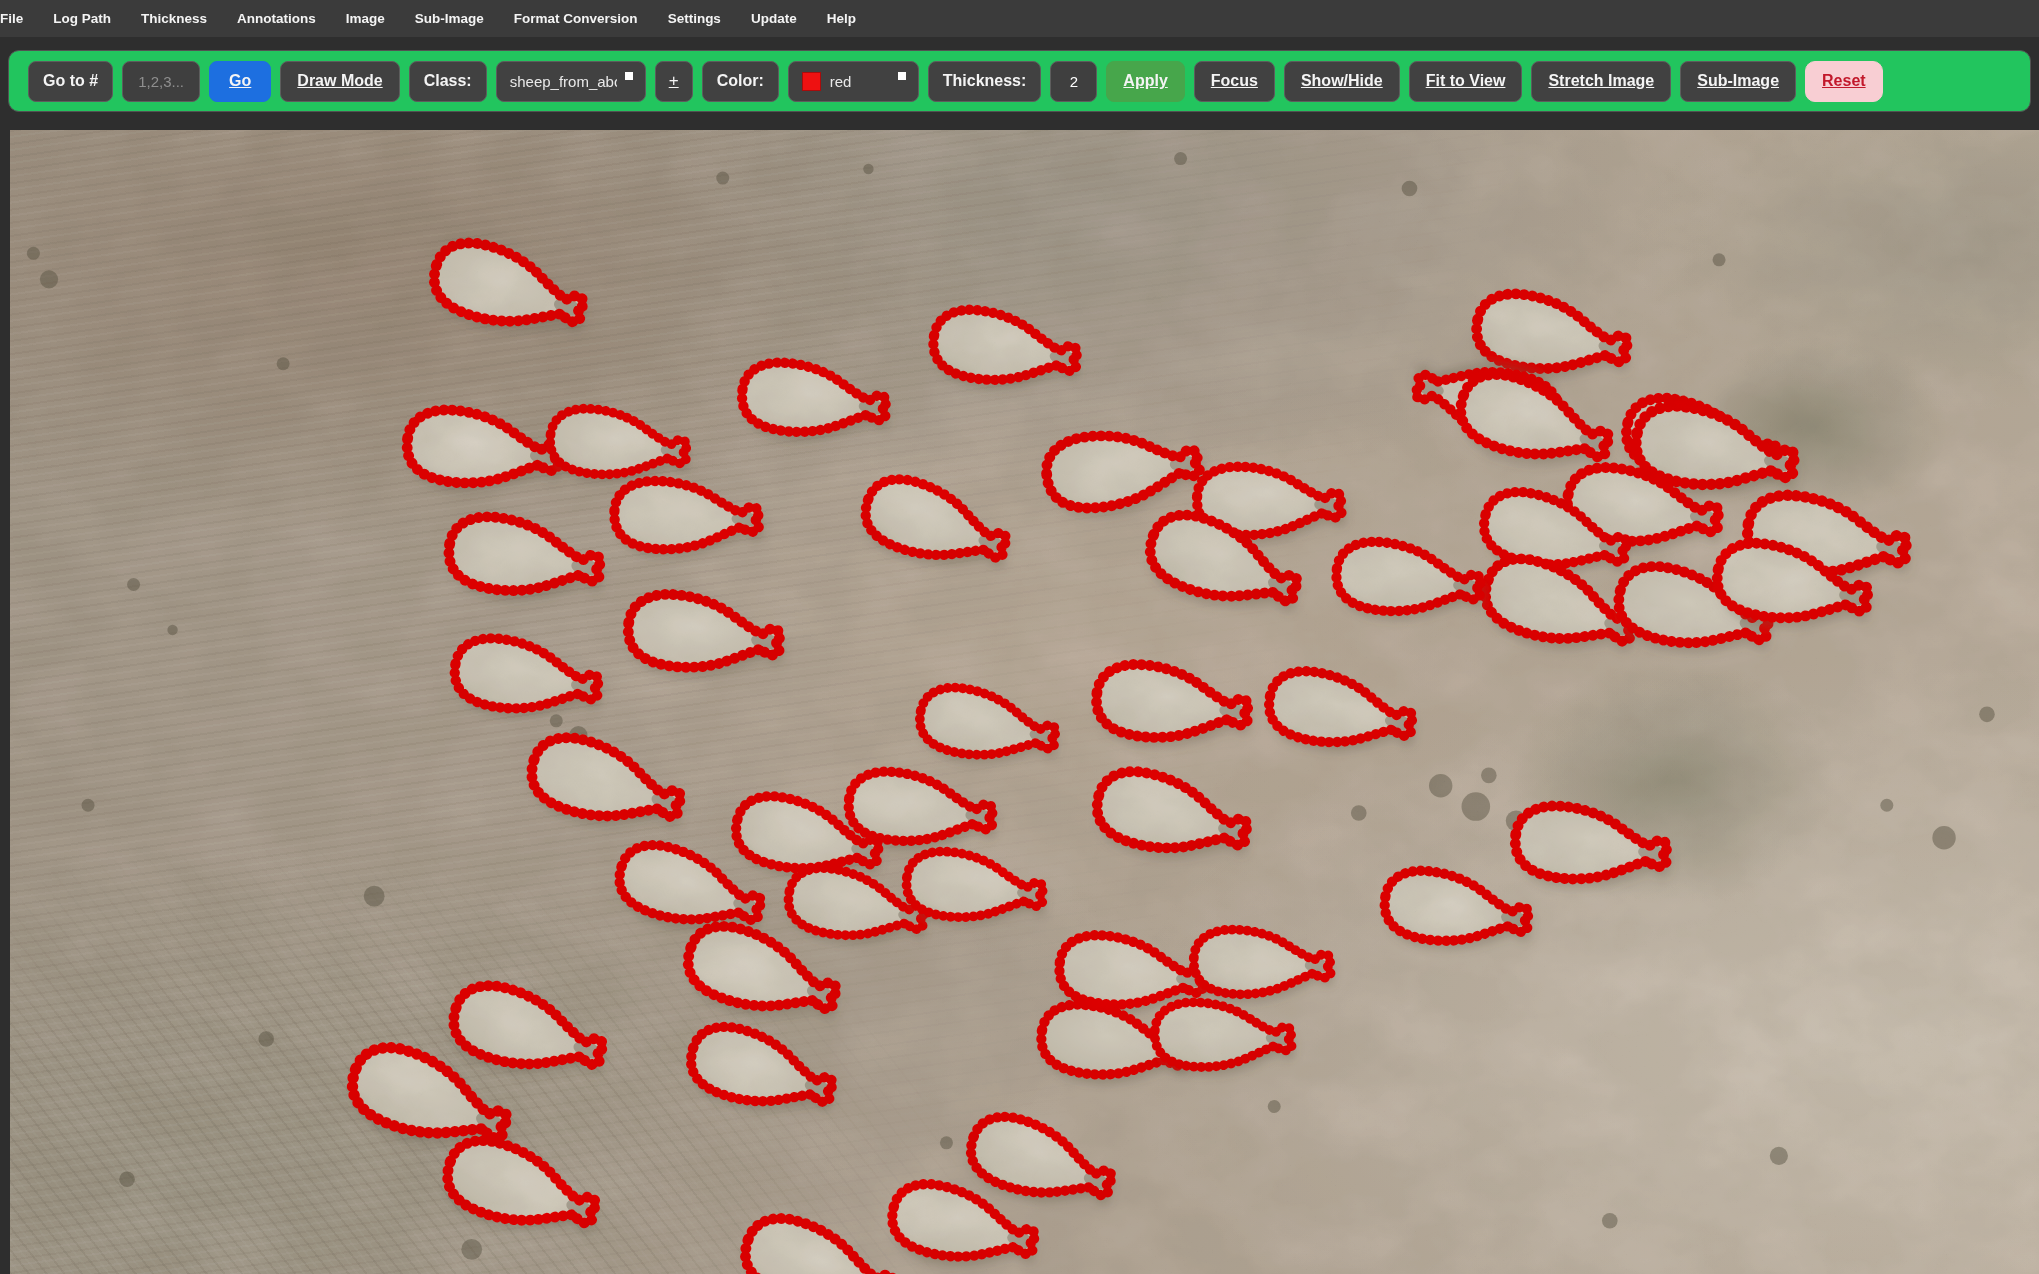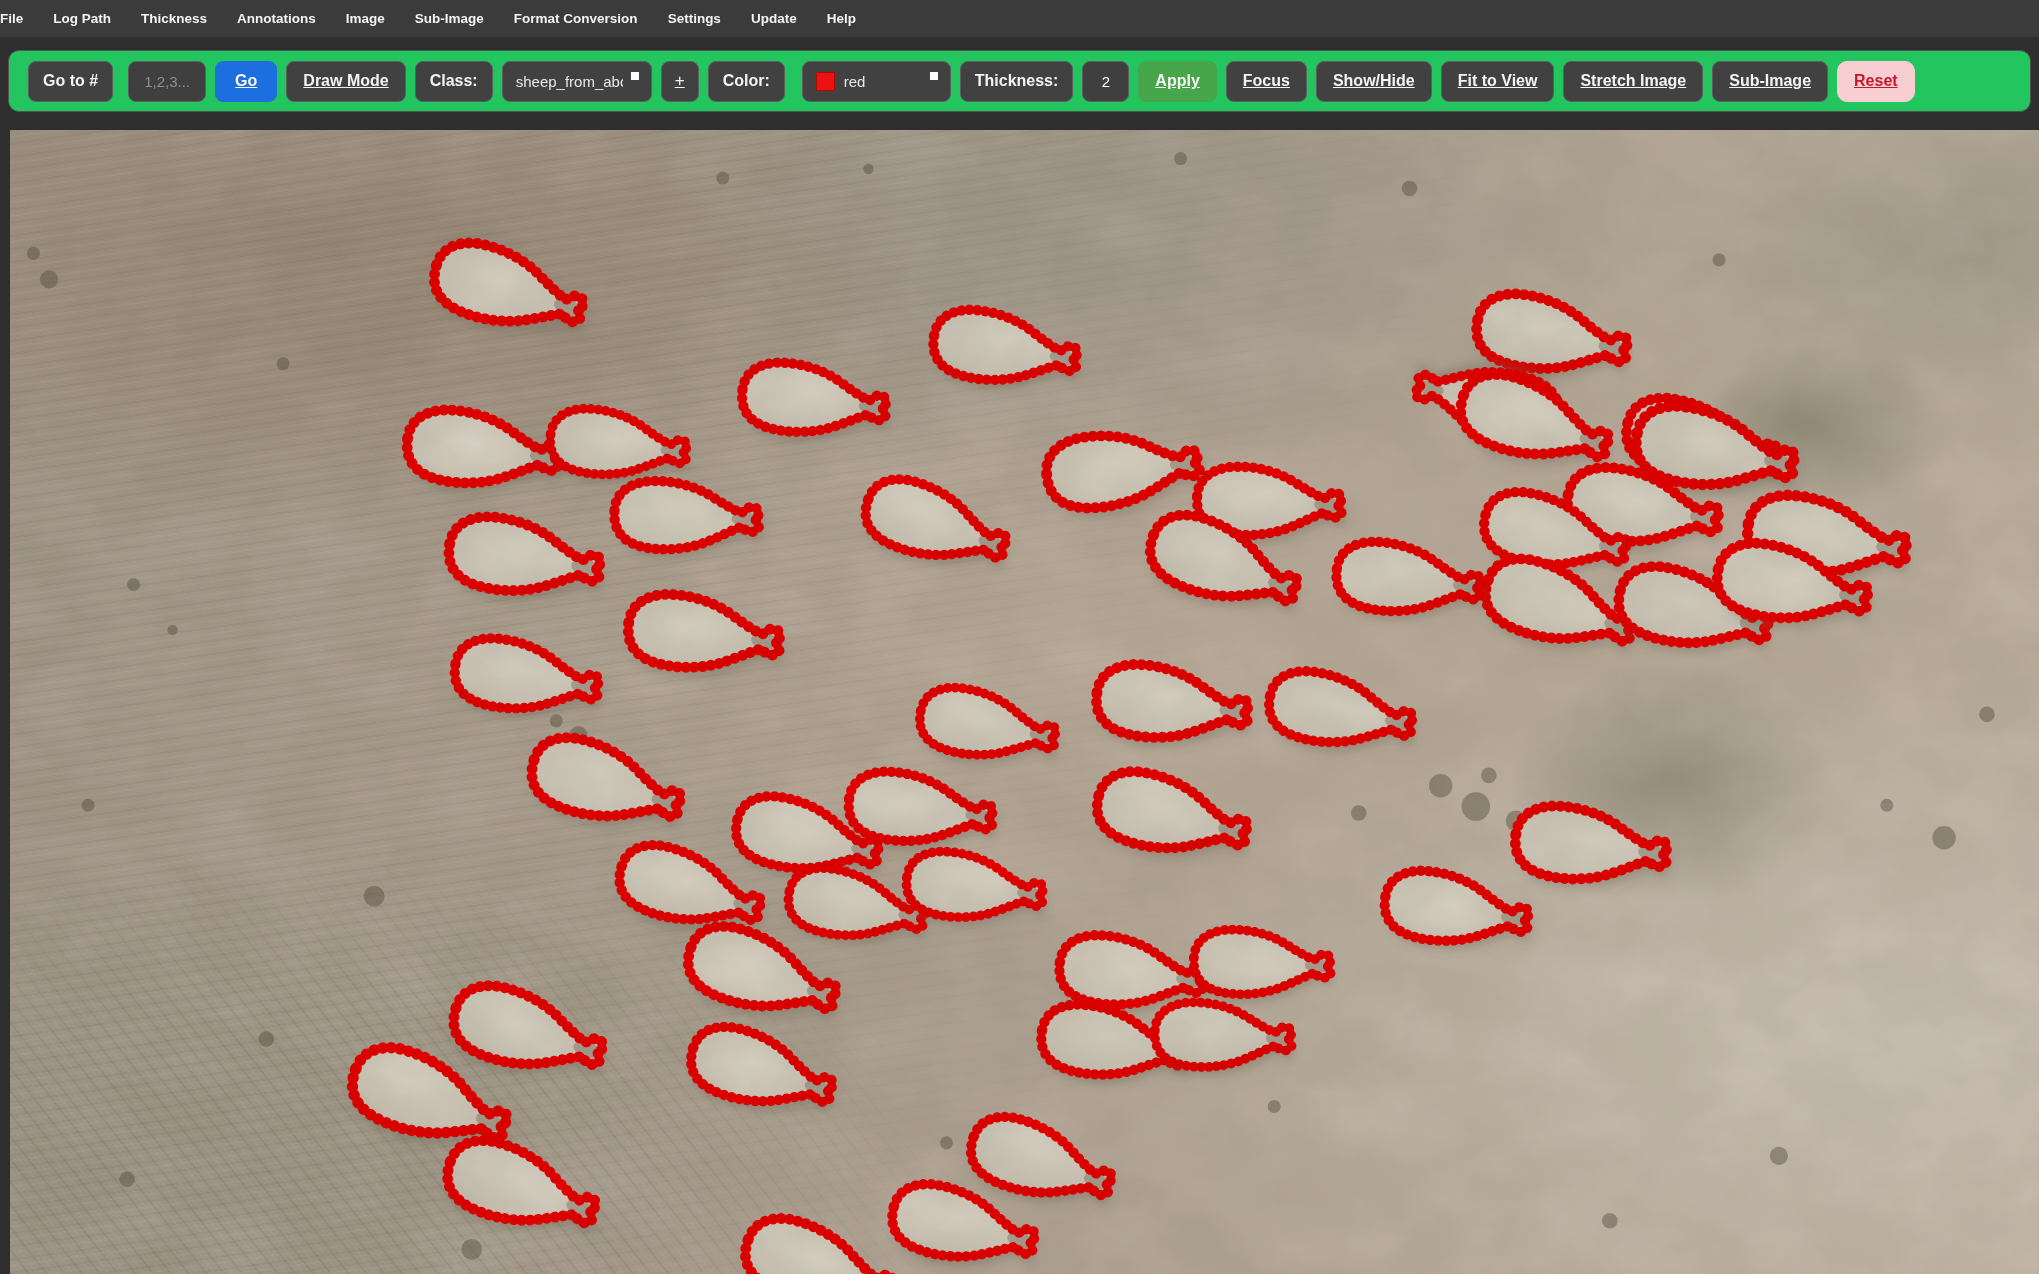--- a/index.html
+++ b/index.html
@@ -33,28 +33,28 @@
   .tb-btn{padding:0 16px;cursor:pointer;text-decoration:underline;}
   .tb-btn.blue{background:var(--accent-blue);border-color:var(--accent-blue);padding:0 19px;}
   .tb-btn.green{background:var(--accent-green);border-color:var(--accent-green);}
   .tb-btn.plus{padding:0 13px;font-weight:400;font-size:17px;}
   .tb-btn.reset{background:var(--reset-bg);border-color:var(--reset-bg);color:var(--reset-fg);border-radius:10px;}
   .tb-input{
     background:#3f3f3f;color:#fff;font-weight:400;font-size:15px;
     text-align:center;padding:0 10px;outline:none;
   }
   .tb-input::placeholder{color:#8f8f8f;}
-  .tb-input.goto{width:78px;margin-left:6px;}
+  .tb-input.goto{width:78px;}
   .tb-input.thickness{width:47px;}
   .tb-select{
     position:relative;font-weight:400;font-size:15px;color:#e9e9e9;
     justify-content:flex-start;padding:0 28px 0 13px;cursor:pointer;overflow:hidden;
   }
   .tb-select.class{width:150px;}
-  .tb-select.color{width:149px;margin-left:8px;}
+  .tb-select.color{width:131px;}
   .sel-text{overflow:hidden;white-space:nowrap;}
   .dd-ind{
     position:absolute;right:12px;top:10px;width:8px;height:8px;background:#fff;
   }
   .swatch{
     width:17px;height:17px;background:var(--swatch-red);border:1px solid #a80c0c;
     margin-right:9px;flex:0 0 auto;
   }
   
   .canvas{

